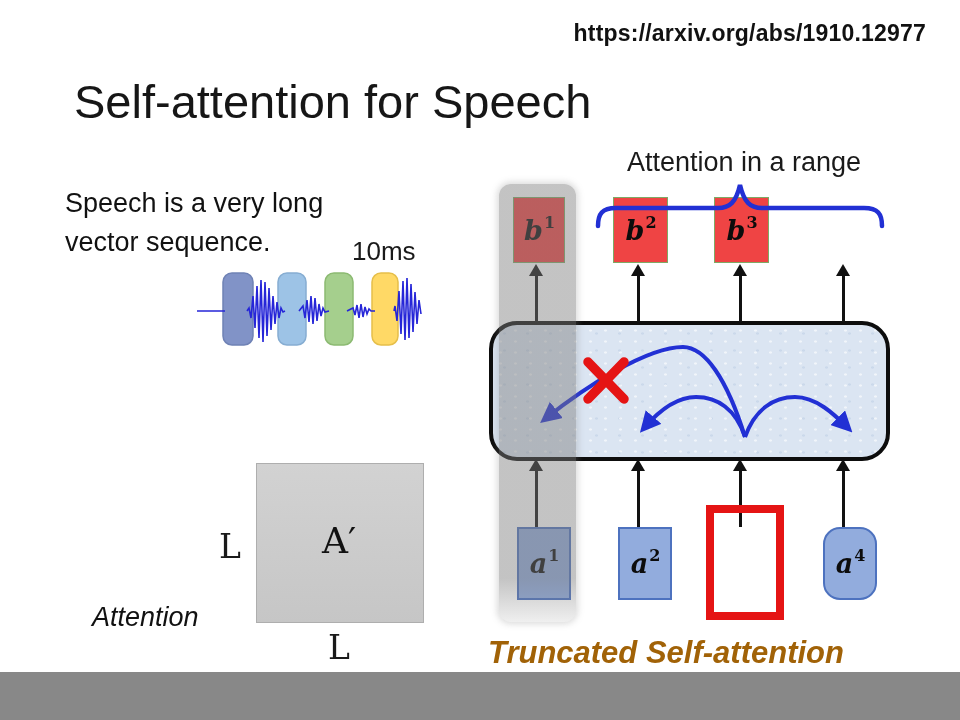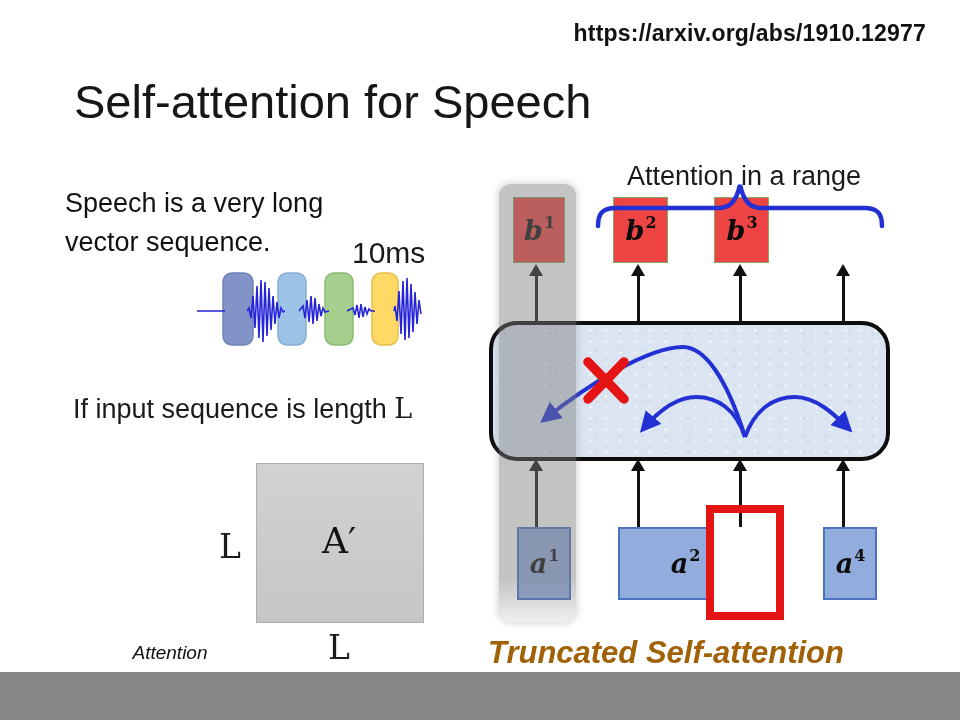--- a/index.html
+++ b/index.html
@@ -8,35 +8,35 @@
     font-family:"Liberation Sans", sans-serif; color:#1a1a1a; overflow:hidden;
   }
   .abs{position:absolute;}
 
   
   .url{top:20px; right:34px; font-size:23px; font-weight:600; letter-spacing:.2px; color:#111;}
   .title{left:74px; top:74px; font-size:47px; font-weight:300; color:#161616;}
 
   
   .intro{left:65px; top:184px; font-size:27px; line-height:39px; color:#111;}
-  .ms-label{left:352px; top:236px; font-size:30px;}
+  .ms-label{left:352px; top:236px; font-size:26px;}
   .length-note{left:73px; top:393px; font-size:27px;}
   .serif{font-family:"DejaVu Serif","Liberation Serif",serif;}
 
   .matrix-square{left:256px; top:463px; width:166px; height:158px;
     background:linear-gradient(180deg,#d2d2d2,#c6c6c6); border:1px solid #aeaeae;}
   .matrix-symbol{left:256px; top:520px; width:166px; text-align:center;
     font-size:36px; color:#111;}
   .dim-left{left:212px; top:527px; width:36px; text-align:center; font-size:33px;}
   .dim-bottom{left:256px; top:628px; width:166px; text-align:center; font-size:33px;}
-  .matrix-caption{left:92px; top:599px; width:156px; text-align:center;
-    font-style:italic; font-size:19px; line-height:36px; color:#111;margin-top:36px;}
+  .matrix-caption{left:92px; top:599px; width:156px; text-align:left;
+    font-style:italic; font-size:27px; line-height:36px; color:#111;}
 
   
-  .range-label{left:598px; top:147px; width:292px; text-align:center; font-size:27px;margin-top:14px;}
+  .range-label{left:598px; top:147px; width:292px; text-align:center; font-size:27px;}
   .band{left:499px; top:184px; width:77px; height:438px; z-index:5;
     background:linear-gradient(180deg, rgba(125,125,125,.46) 90%, rgba(125,125,125,.12));
     border-radius:12px; box-shadow:0 0 6px 2px rgba(125,125,125,.28); pointer-events:none;}
 
   .seq-box{display:flex; align-items:center; justify-content:center; z-index:1;}
   .b-box{background:#ef4444; border:1.5px solid #7fa965; top:197px; height:64px;}
   .a-box{background:#92acdd; border:2px solid #4d72bf; top:527px; height:69px;}
   .mlabel{font-family:"DejaVu Serif","Liberation Serif",serif;
     font-weight:bold; font-style:italic; font-size:27px; color:#0c0c0c; line-height:1;}
   .mlabel sup{font-size:16px; font-style:normal; position:relative; top:-2px; left:1px;}
@@ -85,24 +85,20 @@
     <rect x="83" y="7" width="28" height="72" rx="9" stroke="#86add2" stroke-width="1.5" fill="#9dc3e6"></rect>
     <rect x="130" y="7" width="28" height="72" rx="9" stroke="#8cba72" stroke-width="1.5" fill="#a5cf8d"></rect>
     <rect x="177" y="7" width="26" height="72" rx="9" stroke="#e6bf4a" stroke-width="1.5" fill="#ffd966"></rect>
     <path fill="none" stroke-width="1.6" d="M2,45 H30
              M52,45 L54,42 56,52 58,30 60,62 62,20 64,72 66,14 68,76 70,16 72,70 74,22 76,64 78,30 80,58 82,36 84,52 86,42 88,46 90,45
              M104,45 L108,40 110,52 112,34 114,56 116,30 118,58 120,32 122,55 124,38 126,50 128,42 130,46 134,45
              M152,45 L158,42 160,49 162,39 164,52 166,38 168,51 170,41 172,48 174,43 176,45 180,45
              M199,45 L200,40 202,55 204,25 206,68 208,15 210,74 212,12 214,72 216,18 218,66 220,26 222,58 224,34 226,48" stroke="#2626d8"></path>
   </svg>
 
-  <div class="abs length-note">
-    <span>If input sequence is length</span>
-    <span class="serif">L</span>
-  </div>
 
   <div class="abs matrix-square"></div>
   <div class="abs matrix-symbol serif">A′</div>
   <div class="abs dim-left serif">L</div>
   <div class="abs dim-bottom serif">L</div>
   <div class="abs matrix-caption">
     <div>Attention</div>
   </div>
 
   <div class="abs range-label">Attention in a range</div>
@@ -169,24 +165,24 @@
       <div class="shaft"></div>
     </div>
   <div class="varrow" style="left:836px; top:459px; height:68px;">
       <div class="head"></div>
       <div class="shaft"></div>
     </div>
 
   <div class="abs seq-box a-box" style="left:517px; width:50px;">
     <span class="mlabel"><span>a</span><sup>1</sup></span>
   </div>
-  <div class="abs seq-box a-box" style="left:618px; width:50px;padding-left:40px;">
+  <div class="abs seq-box a-box" style="left:618px; width:50px;">
     <span class="mlabel"><span>a</span><sup>2</sup></span>
   </div>
-  <div class="abs seq-box a-box" style="left:823px; width:50px;">
+  <div class="abs seq-box a-box" style="left:823px; width:50px;border-radius:17px;">
     <span class="mlabel"><span>a</span><sup>4</sup></span>
   </div>
 
   <div class="abs red-frame"></div>
 
   <div class="abs truncated">Truncated Self-attention</div>
   <div class="abs underline"></div>
   <div class="abs page-num">32</div>
 
 </div>

